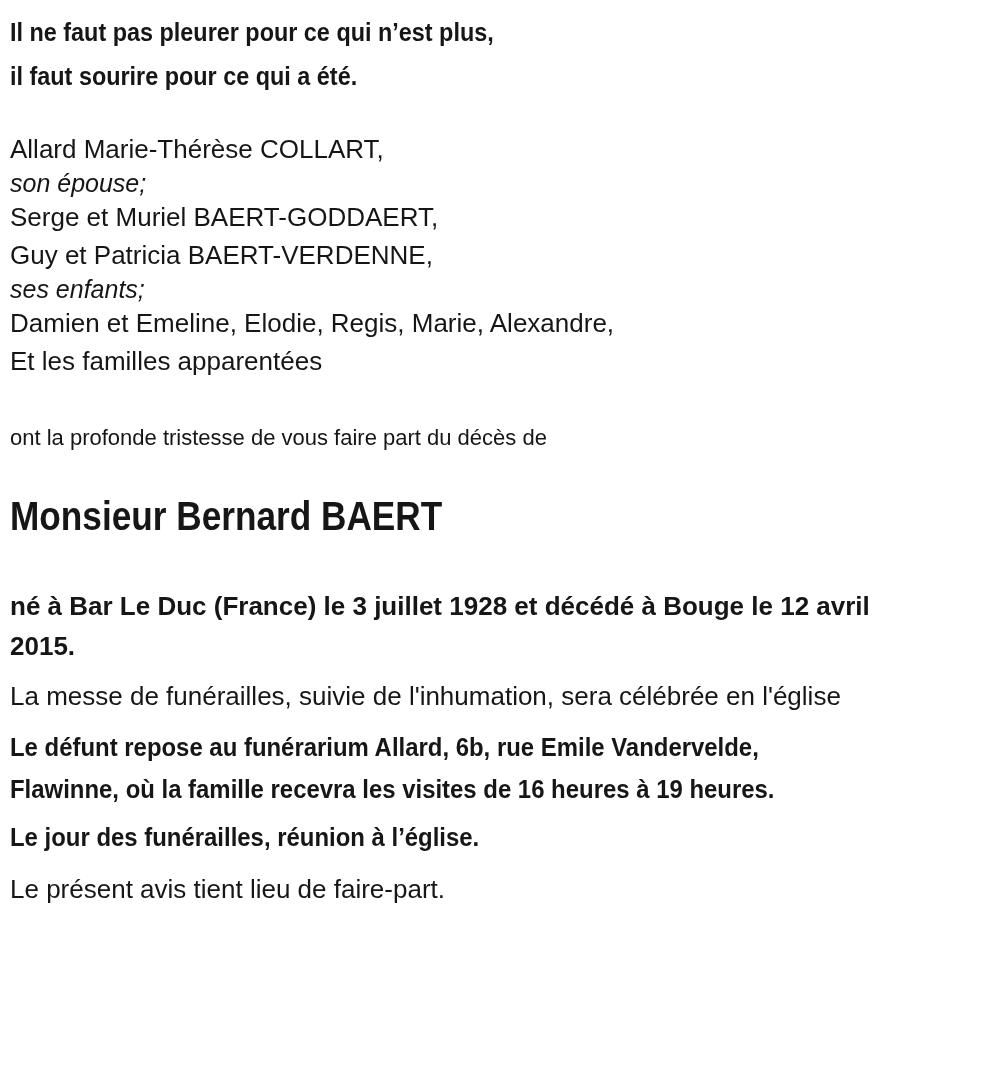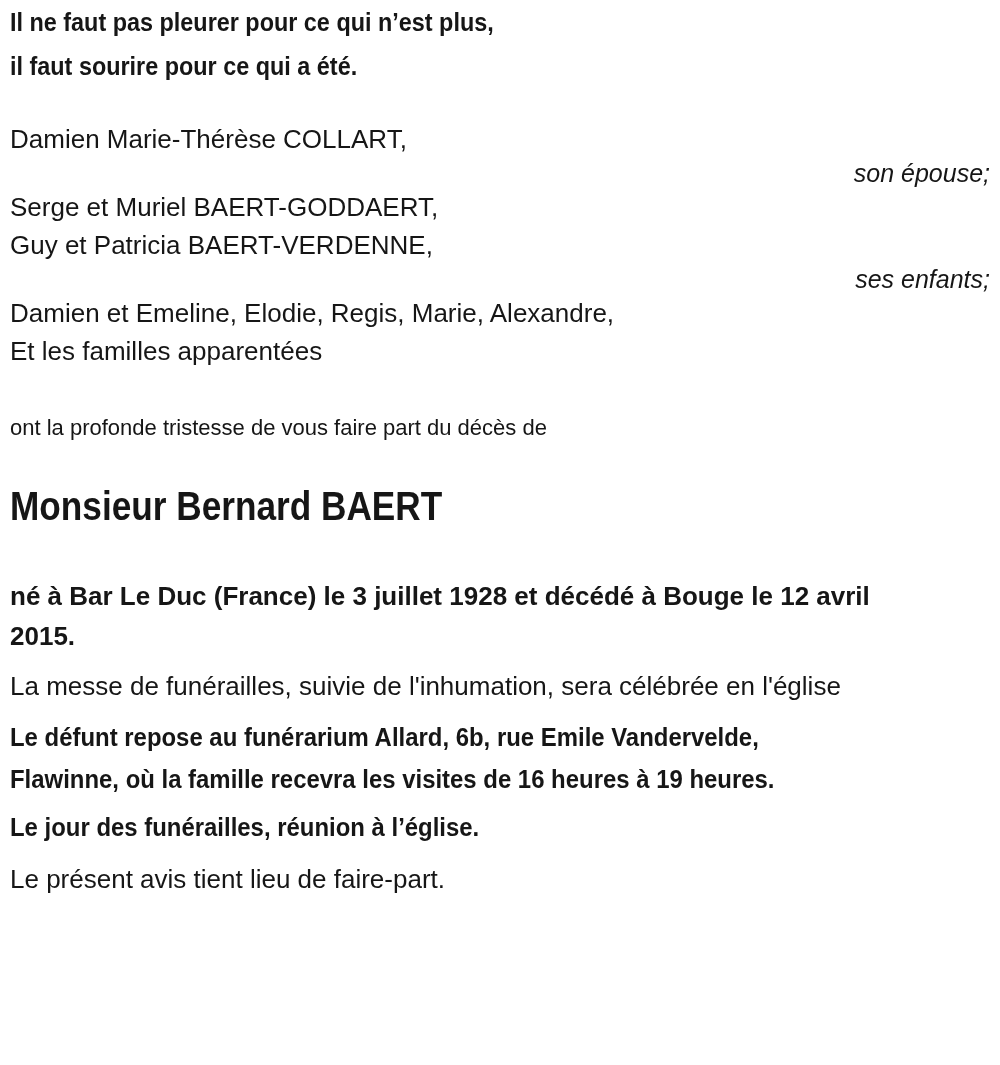--- a/index.html
+++ b/index.html
@@ -4,21 +4,21 @@
 <style>
   html, body {
     margin: 0;
     padding: 0;
     background: #ffffff;
   }
   .page {
     width: 1000px;
     min-height: 1065px;
     box-sizing: border-box;
-    padding: 0 10px 0 10px;
+    padding: 10px 10px 0 10px;
     background: #ffffff;
     color: #161616;
     font-family: "Liberation Sans", "DejaVu Sans", sans-serif;
   }
   .quote {
     font-size: 26px;
     font-weight: 700;
     line-height: 44px;
     transform: scaleX(0.90);
     transform-origin: 0 0;
@@ -29,21 +29,21 @@
   }
   .family .name {
     font-size: 26px;
     line-height: 38px;
     white-space: nowrap;
   }
   .family .relation {
     font-size: 25px;
     font-style: italic;
     line-height: 30px;
-    text-align: right;
+    text-align: left;
     white-space: nowrap;
   }
   .announce {
     margin: 38px 0 0 0;
     font-size: 22px;
     line-height: 40px;
     white-space: nowrap;
   }
   .deceased {
     margin: 34px 0 0 0;
@@ -80,21 +80,21 @@
 <body>
 
 <div class="page" style="color: rgb(22, 22, 22); background: rgb(255, 255, 255);">
 
   <div class="quote">
     <div>Il ne faut pas pleurer pour ce qui n’est plus,</div>
     <div>il faut sourire pour ce qui a été.</div>
   </div>
 
   <div class="family">
-    <div class="name">Damien Marie-Thérèse COLLART,</div>
+    <div class="name">Allard Marie-Thérèse COLLART,</div>
     <div class="relation">son épouse;</div>
 
     <div class="name">Serge et Muriel BAERT-GODDAERT,</div>
     <div class="name">Guy et Patricia BAERT-VERDENNE,</div>
     <div class="relation">ses enfants;</div>
 
     <div class="name">Damien et Emeline, Elodie, Regis, Marie, Alexandre,</div>
 
     <div class="name">Et les familles apparentées</div>
   </div>

